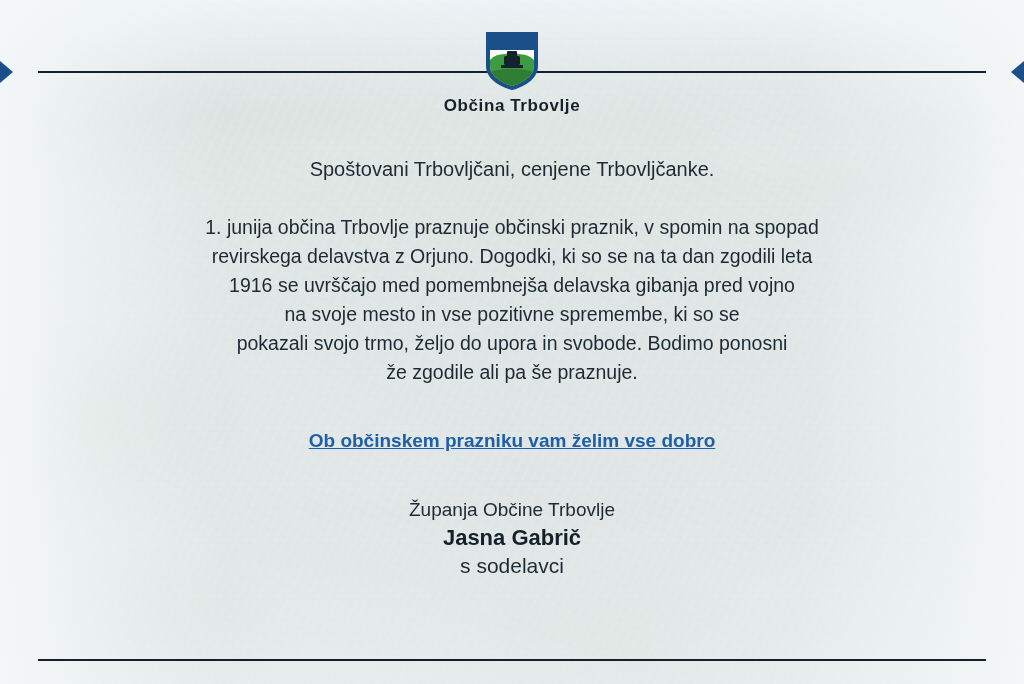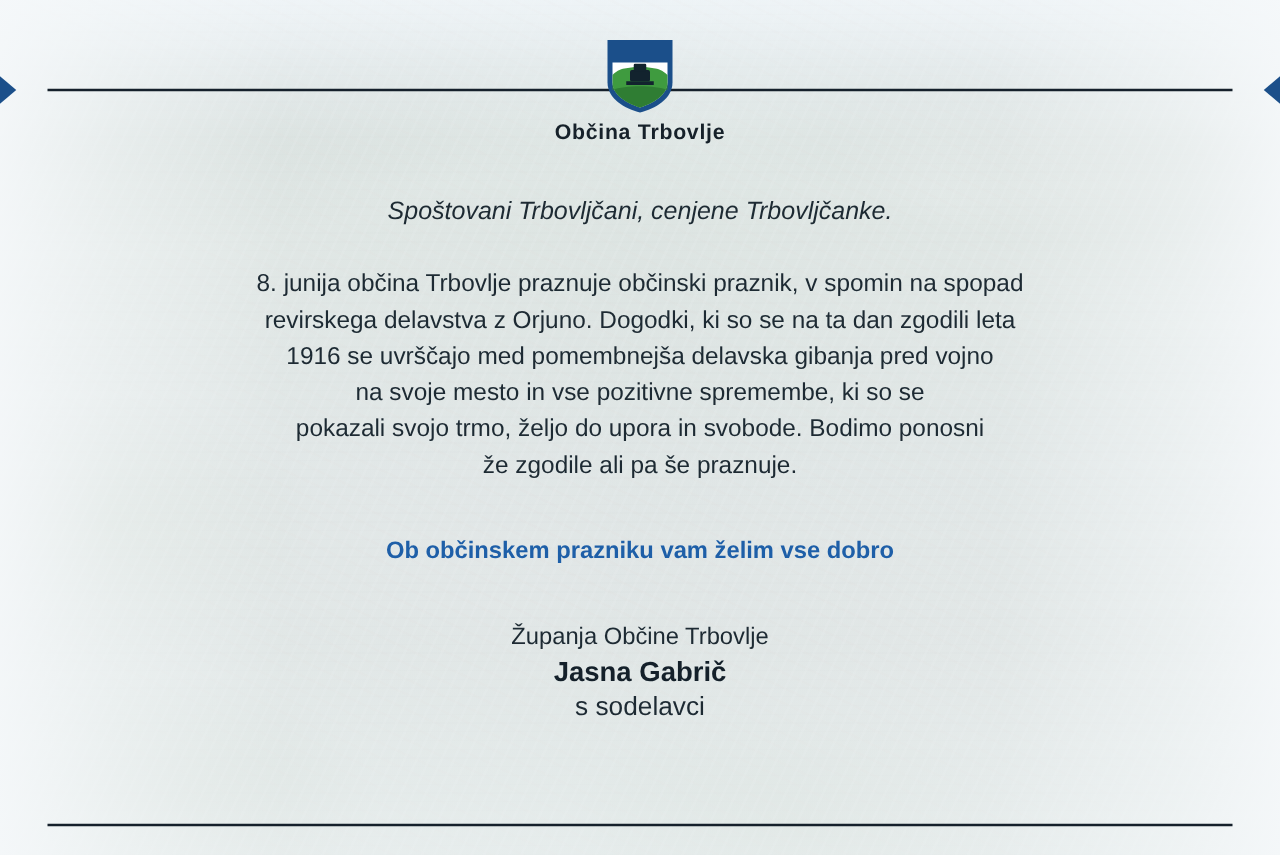--- a/index.html
+++ b/index.html
@@ -126,35 +126,35 @@
     font-size: 17px;
     font-weight: bold;
     letter-spacing: .6px;
     color: #16212a;
     margin: 0 0 42px 0;
   }
   .salutation {
     font-size: 20px;
     color: #1d2a33;
     margin: 0 0 32px 0;
-    font-style: italic;
   }
   .body-text {
     font-size: 19.5px;
     line-height: 29px;
     color: #1d2a33;
     margin: 0 auto 40px auto;
     width: 840px;
   }
   .wish {
     font-size: 19px;
     font-weight: bold;
     line-height: 28px;
     color: #1e5fa8;
     margin: 0 0 44px 0;
+    text-decoration: underline;
   }
   .sign-role {
     font-size: 19px;
     color: #1d2a33;
     margin: 0 0 4px 0;
   }
   .sign-name {
     font-size: 22px;
     font-weight: bold;
     color: #14202a;
@@ -191,21 +191,21 @@
     <rect x="17" y="35" width="22" height="3" fill="#12232e"></rect>
   </svg>
 
   <div class="content">
 
     <div class="org-name">Občina Trbovlje</div>
 
     <div class="salutation">Spoštovani Trbovljčani, cenjene Trbovljčanke.</div>
 
     <div class="body-text">
-      <div>8. junija občina Trbovlje praznuje občinski praznik, v spomin na spopad</div>
+      <div>1. junija občina Trbovlje praznuje občinski praznik, v spomin na spopad</div>
       <div>revirskega delavstva z Orjuno. Dogodki, ki so se na ta dan zgodili leta</div>
       <div>1916 se uvrščajo med pomembnejša delavska gibanja pred vojno</div>
       <div>na svoje mesto in vse pozitivne spremembe, ki so se</div>
       <div>pokazali svojo trmo, željo do upora in svobode. Bodimo ponosni</div>
       <div>že zgodile ali pa še praznuje.</div>
     </div>
 
     <div class="wish">
       <div>Ob občinskem prazniku vam želim vse dobro</div>
     </div>

